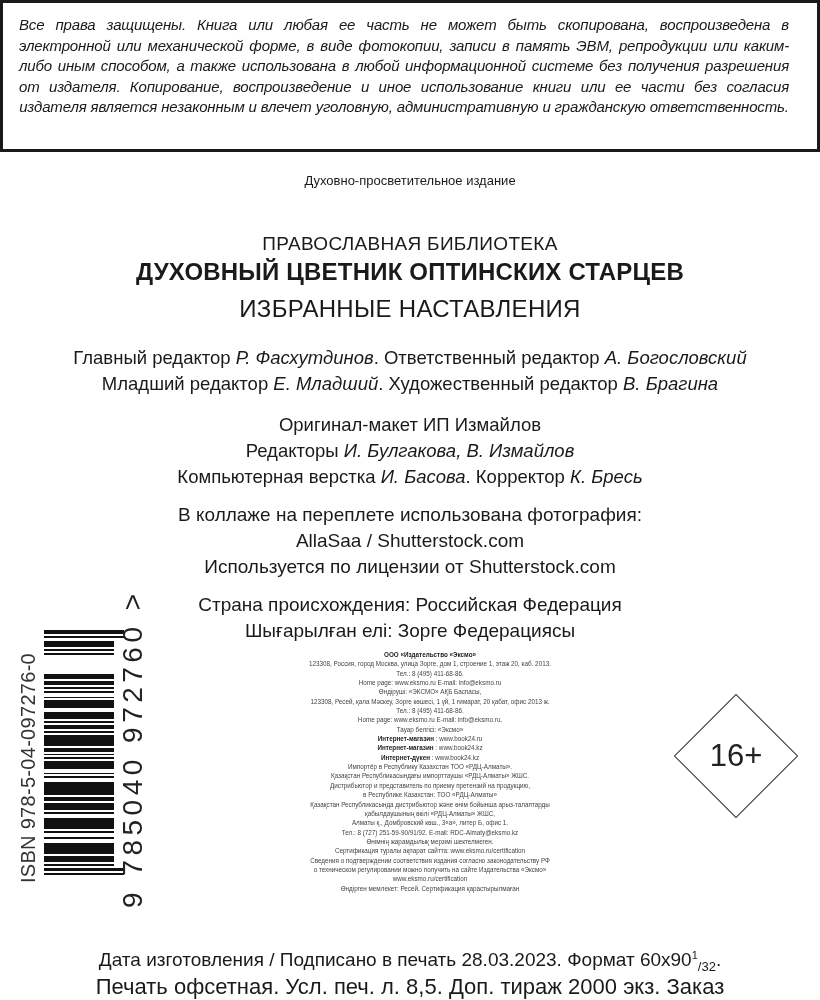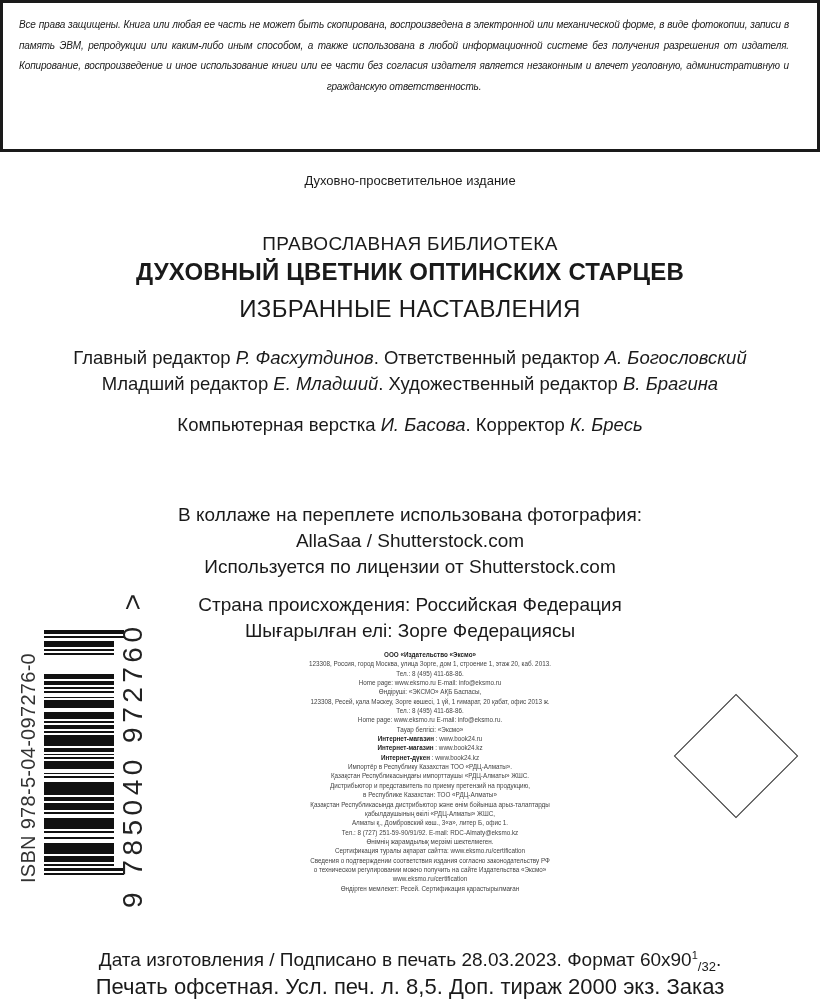--- a/index.html
+++ b/index.html
@@ -1,18 +1,18 @@
 <!DOCTYPE html>
 <html><head>
 <meta charset="utf-8">
 <style>
   html, body { margin: 0; padding: 0; background: #ffffff; }
   body { width: 820px; height: 1000px; position: relative; overflow: hidden; color: #1a1a1a; font-family: "Liberation Sans", sans-serif; }
   .copyright-box { position: absolute; left: 0; top: 0; width: 814px; height: 146px; border: 3px solid #1a1a1a; box-sizing: content-box; }
-  .copyright-text { position: absolute; left: 16px; right: 28px; top: 12px; font-style: italic; font-size: 10px; line-height: 20.5px; text-align: justify; text-align-last: center; letter-spacing: -0.15px; }
+  .copyright-text { position: absolute; left: 16px; right: 28px; top: 12px; font-style: italic; font-size: 15px; line-height: 20.5px; text-align: justify; text-align-last: center; letter-spacing: -0.15px; }
   .c { position: absolute; left: 0; width: 820px; text-align: center; white-space: nowrap; }
   .l1 { top: 173px; font-size: 13px; }
   .l2 { top: 205px; font-size: 19px; letter-spacing: 0.3px; margin-top: 28px; }
   .title { top: 258px; font-size: 24px; font-weight: bold; letter-spacing: 0.2px; }
   .subtitle { top: 295px; font-size: 24px; letter-spacing: 0.3px; }
   .credits { font-size: 18.5px; line-height: 26px; }
   .credits i { }
   .cr1 { top: 345px; }
   .cr2 { top: 412px; }
   .photo { top: 502px; font-size: 19px; line-height: 26px; }
@@ -43,20 +43,22 @@
 <div class="c l2">ПРАВОСЛАВНАЯ БИБЛИОТЕКА</div>
 <div class="c title">ДУХОВНЫЙ ЦВЕТНИК ОПТИНСКИХ СТАРЦЕВ</div>
 <div class="c subtitle">ИЗБРАННЫЕ НАСТАВЛЕНИЯ</div>
 
 <div class="c credits cr1">
   <div><span>Главный редактор </span><i>Р. Фасхутдинов</i><span>. Ответственный редактор </span><i>А. Богословский</i></div>
   <div><span>Младший редактор </span><i>Е. Младший</i><span>. Художественный редактор </span><i>В. Брагина</i></div>
 </div>
 
 <div class="c credits cr2">
+  <div>Оригинал-макет ИП Измайлов</div>
+  <div><span>Редакторы </span><i>И. Булгакова, В. Измайлов</i></div>
   <div><span>Компьютерная верстка </span><i>И. Басова</i><span>. Корректор </span><i>К. Бресь</i></div>
 </div>
 
 <div class="c photo">
   <div>В коллаже на переплете использована фотография:</div>
   <div>AllaSaa / Shutterstock.com</div>
   <div>Используется по лицензии от Shutterstock.com</div>
 </div>
 
 <div class="c origin">
@@ -129,16 +131,17 @@
       <div class="bar" style="top: 226.1px; height: 5.7px; width: 70px;"></div>
       <div class="bar" style="top: 233.7px; height: 1.9px; width: 70px;"></div>
       <div class="bar" style="top: 237.5px; height: 3.8px; width: 80px;"></div>
       <div class="bar" style="top: 243.2px; height: 1.9px; width: 80px;"></div>
     </div>
   <div class="ean-digits"><span>9 785040 972760</span> <span>&gt;</span></div>
 </div>
 
 <div class="age-badge">
   <div class="diamond"></div>
+  <div class="age-label">16+</div>
 </div>
 
 <div class="c print1"><span>Дата изготовления / Подписано в печать 28.03.2023. Формат 60x90</span><span class="frac">1</span><span class="frac-sub">/32</span><span>.</span></div>
 <div class="c print2">Печать офсетная. Усл. печ. л. 8,5. Доп. тираж  2000 экз. Заказ</div>
 
 </body></html>

